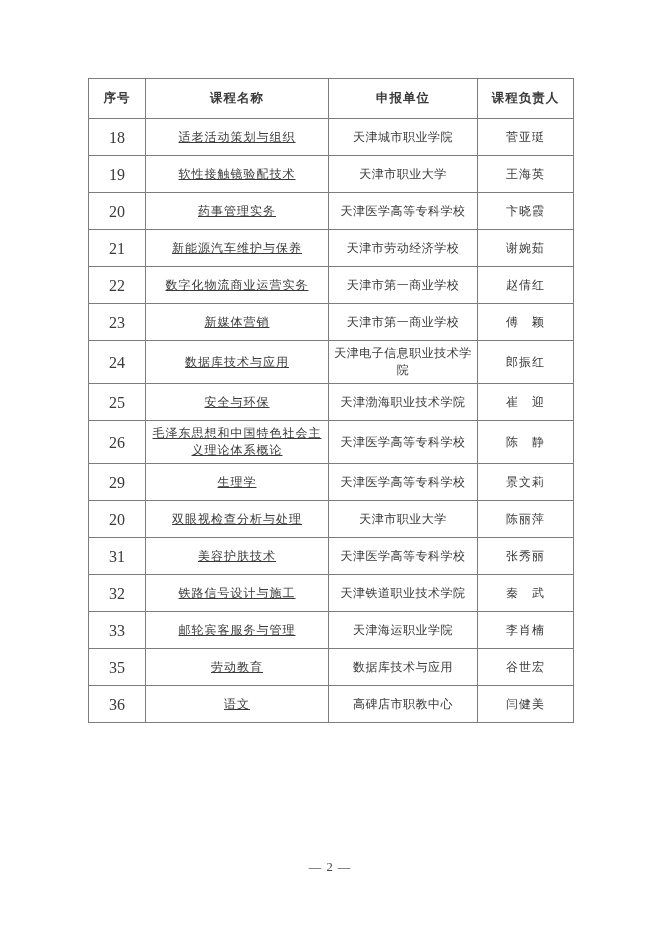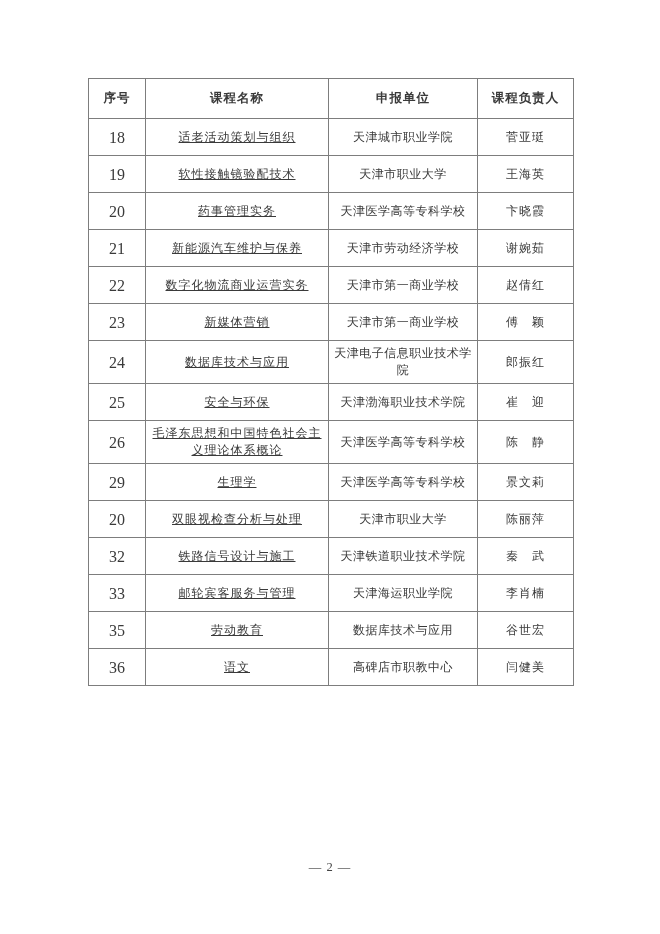--- a/index.html
+++ b/index.html
@@ -150,20 +150,26 @@
           <td class="col-unit">天津医学高等专科学校</td>
           <td class="col-leader">景文莉</td>
         </tr>
         <tr>
           <td class="col-no">20</td>
           <td class="col-course">双眼视检查分析与处理</td>
           <td class="col-unit">天津市职业大学</td>
           <td class="col-leader">陈丽萍</td>
         </tr>
         <tr>
+          <td class="col-no">31</td>
+          <td class="col-course">美容护肤技术</td>
+          <td class="col-unit">天津医学高等专科学校</td>
+          <td class="col-leader">张秀丽</td>
+        </tr>
+        <tr>
           <td class="col-no">32</td>
           <td class="col-course">铁路信号设计与施工</td>
           <td class="col-unit">天津铁道职业技术学院</td>
           <td class="col-leader">秦　武</td>
         </tr>
         <tr>
           <td class="col-no">33</td>
           <td class="col-course">邮轮宾客服务与管理</td>
           <td class="col-unit">天津海运职业学院</td>
           <td class="col-leader">李肖楠</td>

